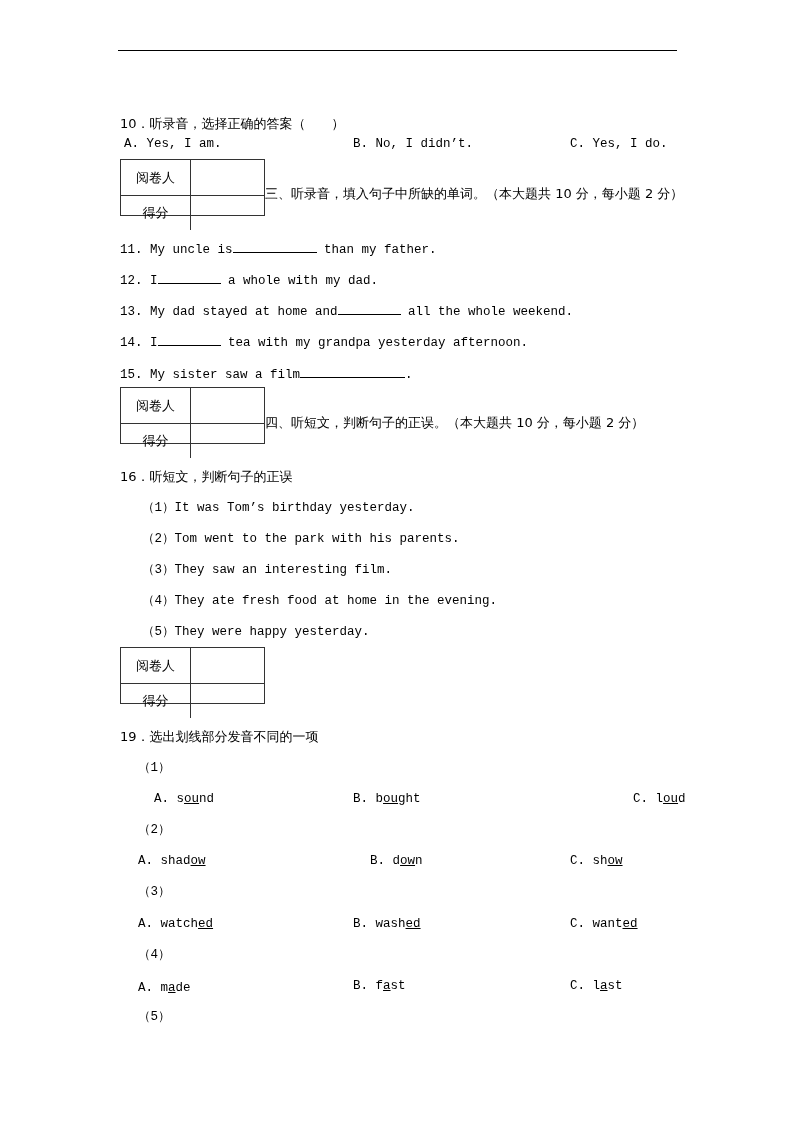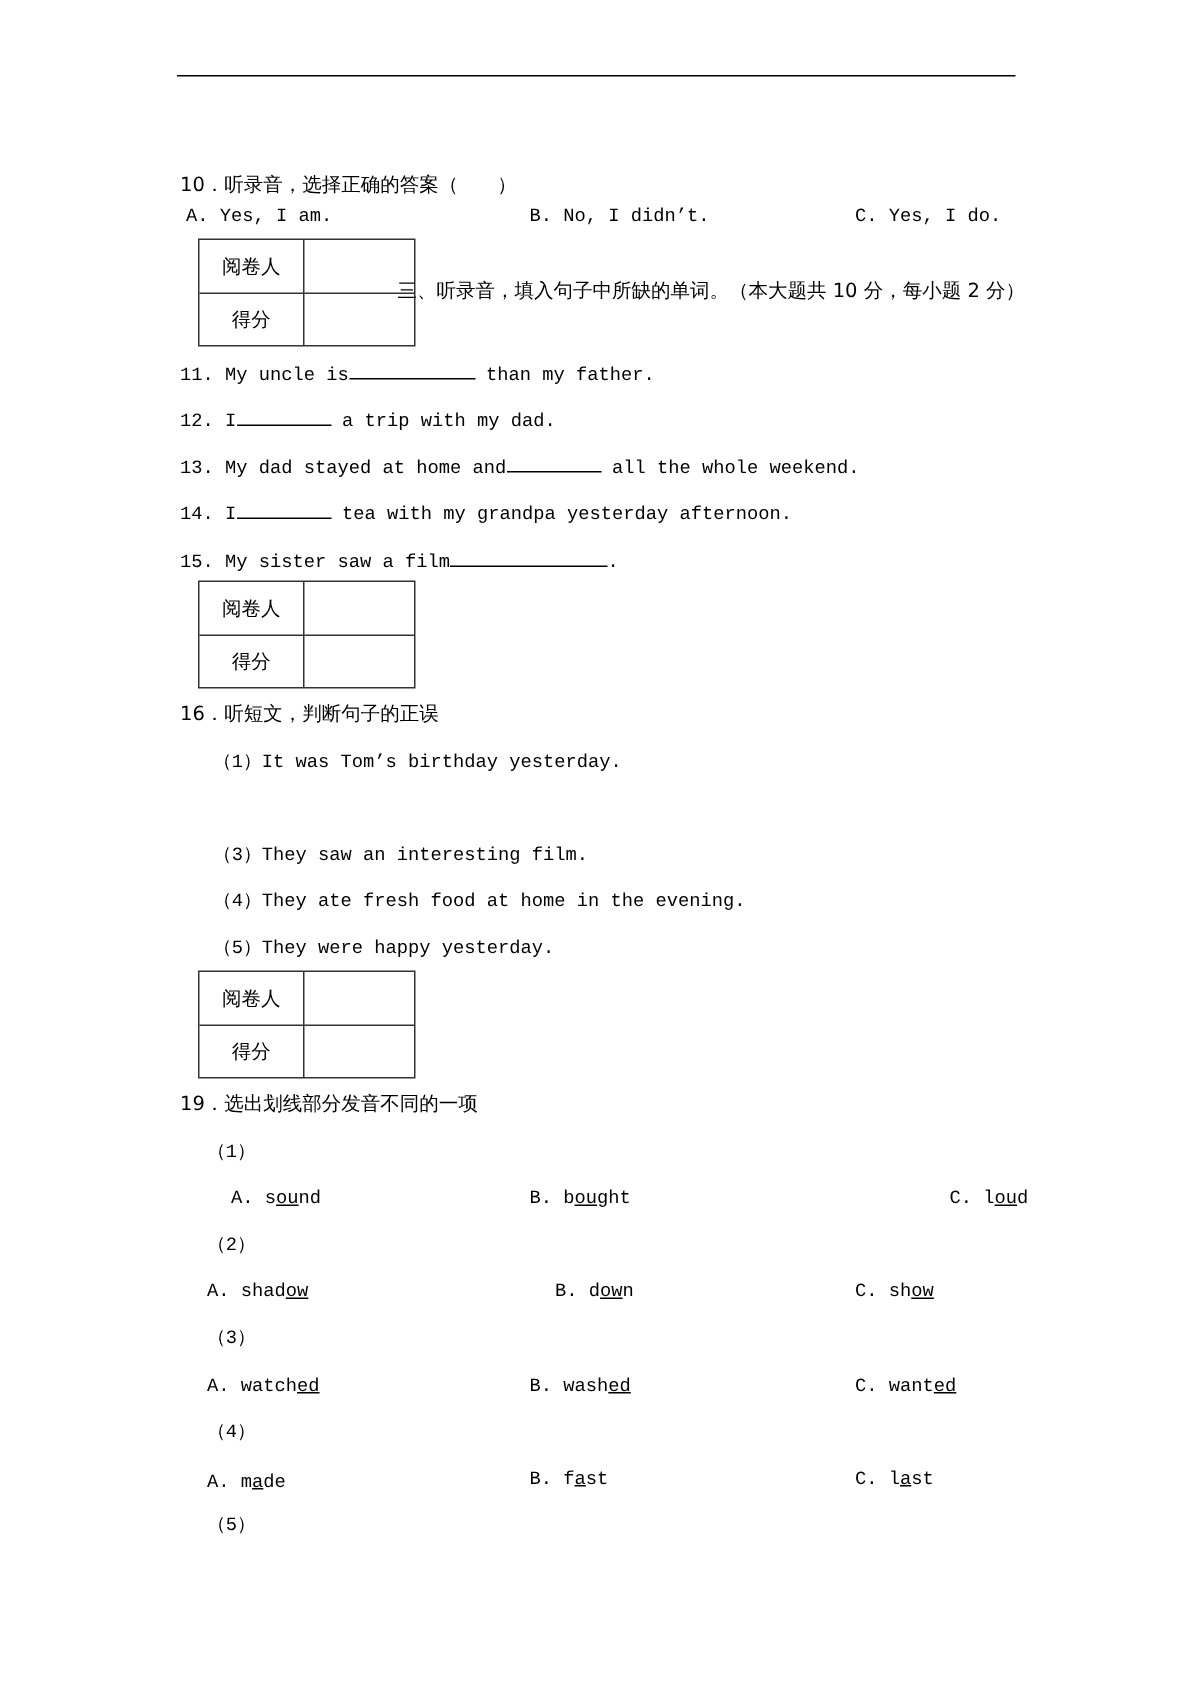--- a/index.html
+++ b/index.html
@@ -4,21 +4,21 @@
 <style>
   html, body { margin: 0; padding: 0; background: #ffffff; }
   body { width: 794px; height: 1123px; position: relative; overflow: hidden; color: #000; }
   .page { position: absolute; left: 0; top: 0; width: 794px; height: 1123px; }
   .header-rule { position: absolute; left: 118px; top: 50px; width: 559px; height: 0; border-top: 1px solid #000; }
   .line { position: absolute; left: 120px; font-family: "Liberation Mono", "DejaVu Sans Mono", monospace; font-size: 12.5px; white-space: pre; line-height: 16px; }
   .cjk { font-family: "DejaVu Sans", "Liberation Sans", sans-serif; font-size: 13px; }
   .opt { position: absolute; font-family: "Liberation Mono", "DejaVu Sans Mono", monospace; font-size: 12.5px; white-space: pre; line-height: 16px; }
   .blank { display: inline-block; border-bottom: 1px solid #000; height: 12px; vertical-align: baseline; }
   .u { text-decoration: underline; }
-  .score-table { position: absolute; left: 132px; width: 145px; height: 72px; border: 1px solid #333; box-sizing: border-box; }
+  .score-table { position: absolute; left: 120px; width: 145px; height: 57px; border: 1px solid #333; box-sizing: border-box; }
   .score-table .cell { position: absolute; box-sizing: border-box; font-family: "DejaVu Sans", "Liberation Sans", sans-serif; font-size: 13px; display: flex; align-items: center; justify-content: center; }
   .score-table .c-l1 { left: 0; top: 0; width: 70px; height: 36px; border-right: 1px solid #333; border-bottom: 1px solid #333; }
   .score-table .c-r1 { left: 70px; top: 0; width: 73px; height: 36px; border-bottom: 1px solid #333; }
   .score-table .c-l2 { left: 0; top: 36px; width: 70px; height: 34px; border-right: 1px solid #333; }
   .score-table .c-r2 { left: 70px; top: 36px; width: 73px; height: 34px; }
   .section-title { position: absolute; left: 265px; font-family: "DejaVu Sans", "Liberation Sans", sans-serif; font-size: 13px; white-space: nowrap; }
 </style>
 </head>
 <body>
 
@@ -32,34 +32,36 @@
 
   <div class="score-table" style="top:159px;">
     <div class="cell c-l1">阅卷人</div>
     <div class="cell c-r1"></div>
     <div class="cell c-l2">得分</div>
     <div class="cell c-r2"></div>
   </div>
   <div class="section-title" style="top:185px;">三、听录音，填入句子中所缺的单词。（本大题共 10 分，每小题 2 分）</div>
 
   <div class="line" style="top:240px;"><span>11. My uncle is</span><span class="blank" style="width:84px;"></span><span> than my father.</span></div>
-  <div class="line" style="top:271px;"><span>12. I</span><span class="blank" style="width:63px;"></span><span> a trip with my dad.</span></div>
+  <div class="line" style="top:271px;"><span>12. I</span><span class="blank" style="width:63px;"></span><span> a whole with my dad.</span></div>
   <div class="line" style="top:302px;"><span>13. My dad stayed at home and</span><span class="blank" style="width:63px;"></span><span> all the whole weekend.</span></div>
   <div class="line" style="top:333px;"><span>14. I</span><span class="blank" style="width:63px;"></span><span> tea with my grandpa yesterday afternoon.</span></div>
   <div class="line" style="top:365px;"><span>15. My sister saw a film</span><span class="blank" style="width:105px;"></span><span>.</span></div>
 
   <div class="score-table" style="top:387px;">
     <div class="cell c-l1">阅卷人</div>
     <div class="cell c-r1"></div>
     <div class="cell c-l2">得分</div>
     <div class="cell c-r2"></div>
   </div>
+  <div class="section-title" style="top:414px;">四、听短文，判断句子的正误。（本大题共 10 分，每小题 2 分）</div>
 
   <div class="line cjk" style="top:469px;"><span>16．</span><span>听短文，判断句子的正误</span></div>
   <div class="line" style="left:142px; top:500px;">（1）It was Tom’s birthday yesterday.</div>
+  <div class="line" style="left:142px; top:531px;">（2）Tom went to the park with his parents.</div>
   <div class="line" style="left:142px; top:562px;">（3）They saw an interesting film.</div>
   <div class="line" style="left:142px; top:593px;">（4）They ate fresh food at home in the evening.</div>
   <div class="line" style="left:142px; top:624px;">（5）They were happy yesterday.</div>
 
   <div class="score-table" style="top:647px;">
     <div class="cell c-l1">阅卷人</div>
     <div class="cell c-r1"></div>
     <div class="cell c-l2">得分</div>
     <div class="cell c-r2"></div>
   </div>

